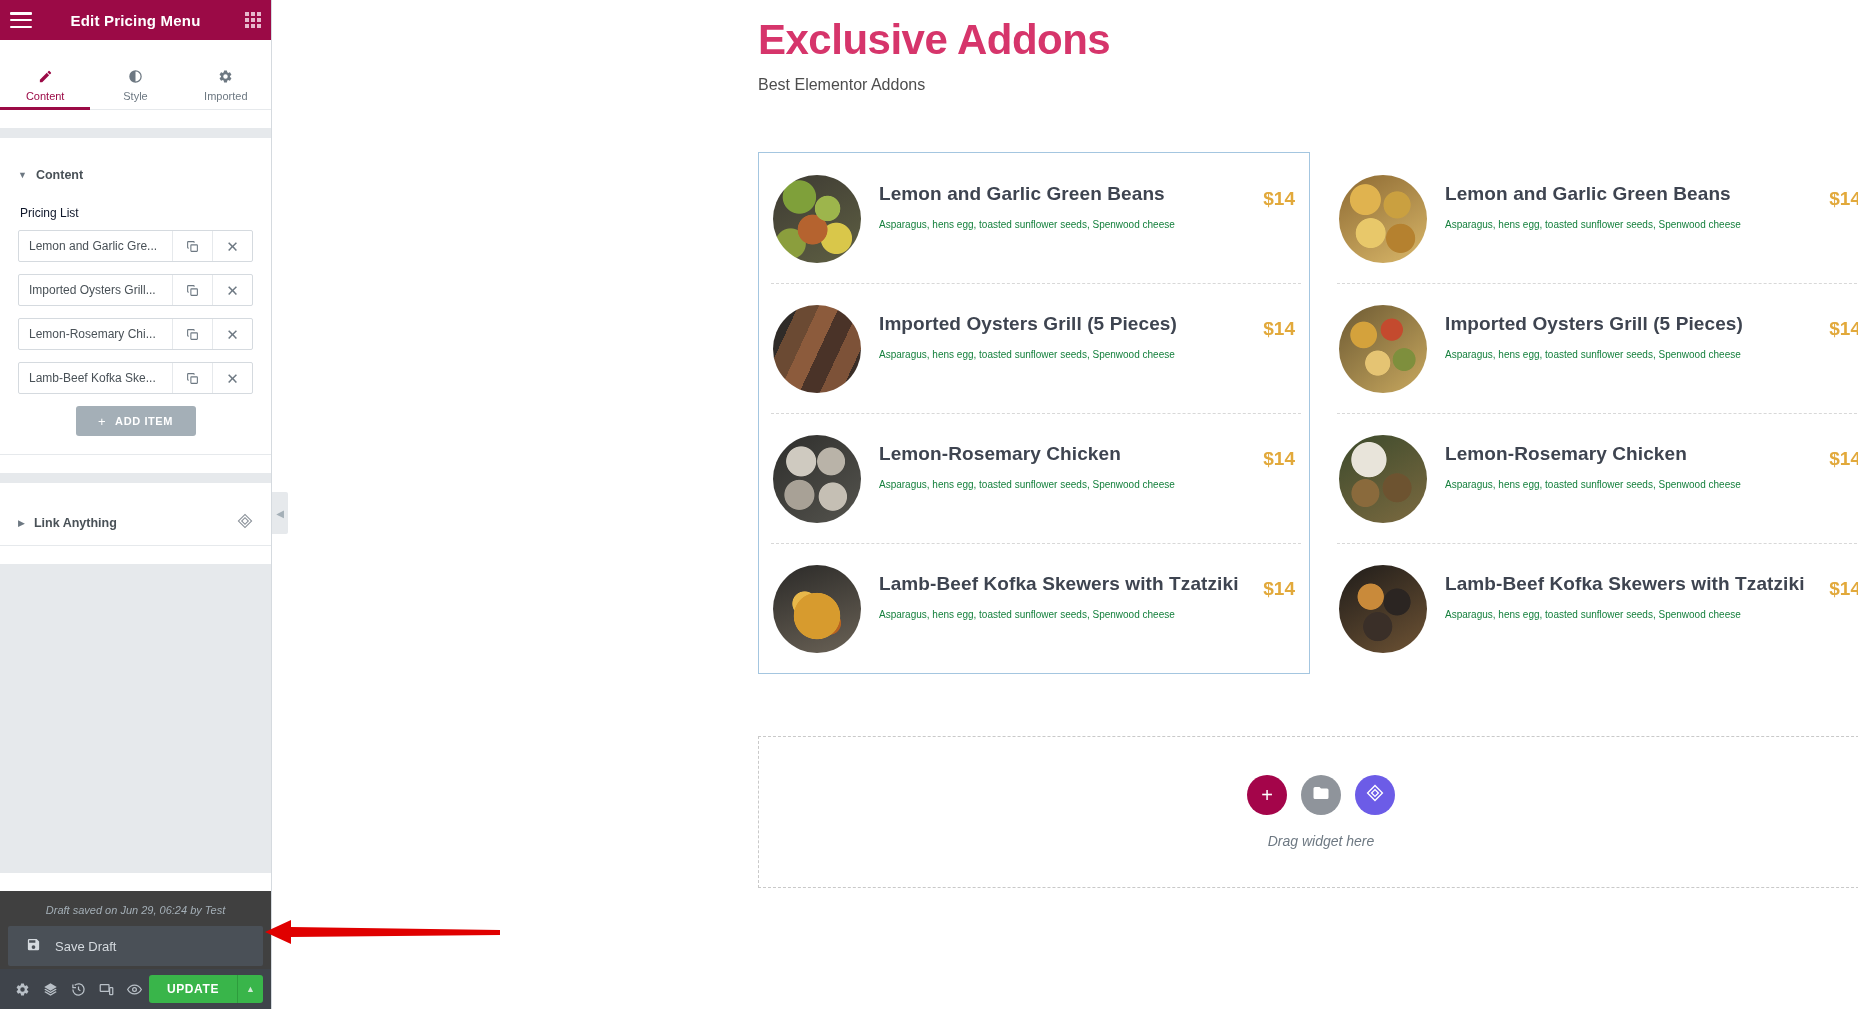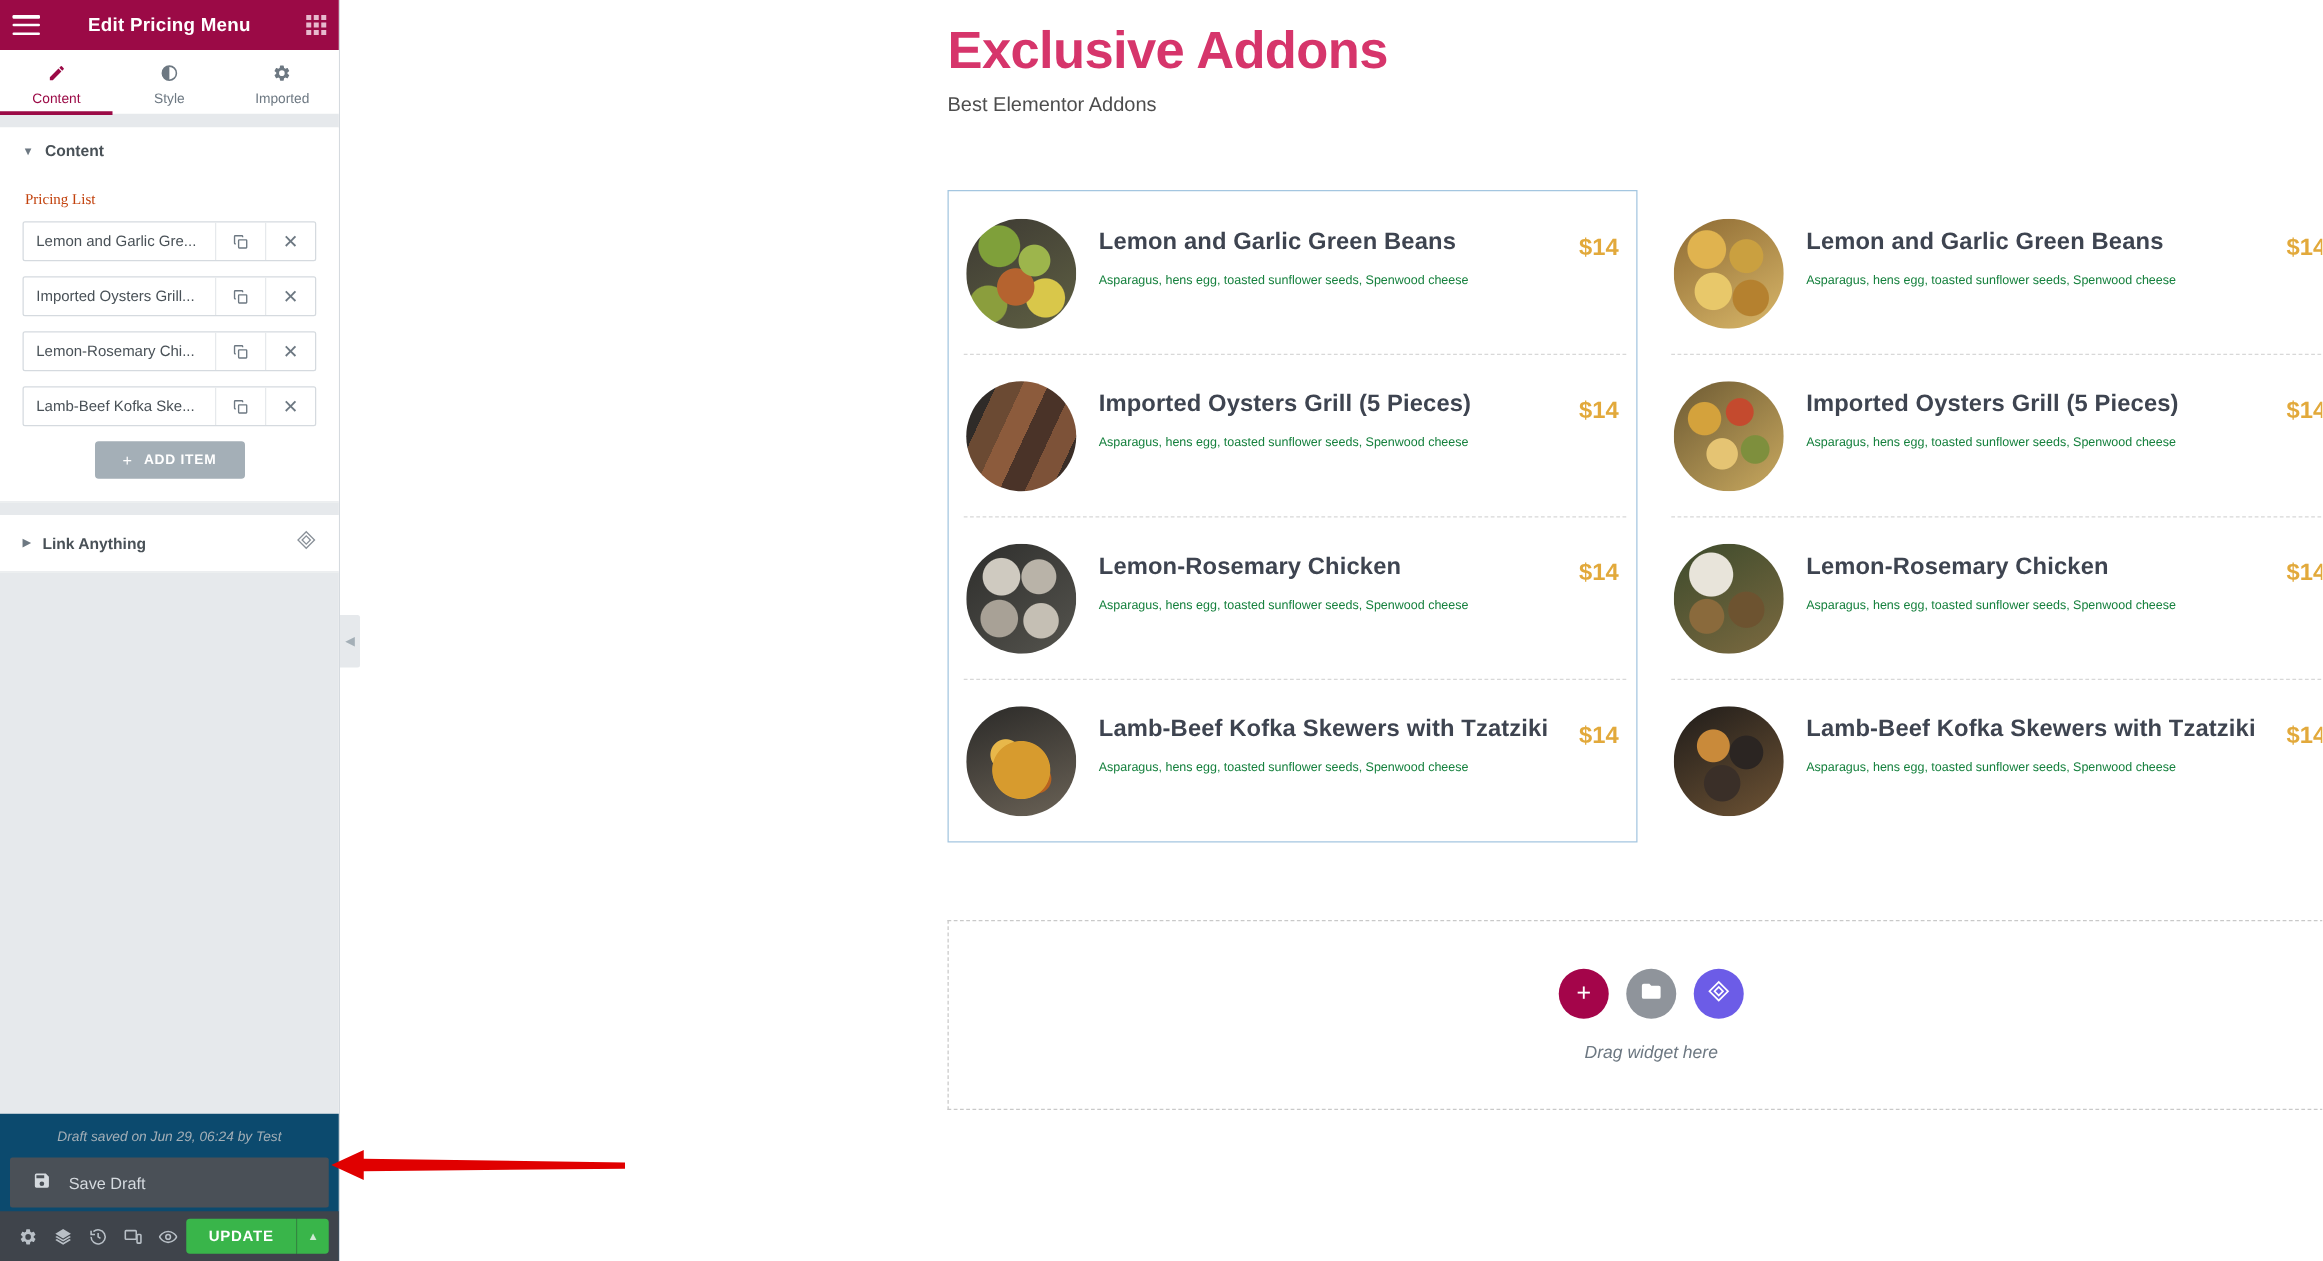--- a/index.html
+++ b/index.html
@@ -12,20 +12,21 @@
   .app { position: relative; width: 1858px; height: 1009px; display: flex; }
 
   
   .sidebar {
     width: 272px; height: 1009px;
     background: #ffffff;
     display: flex; flex-direction: column;
     position: relative;
     flex: 0 0 272px;
     border-right: 1px solid #d5dadf;
+    gap: 18px;
   }
   .sb-header {
     height: 40px; background: #9b0a46;
     display: flex; align-items: center; justify-content: space-between;
     padding: 0 10px; position: relative;
   }
   .sb-header .title {
     position: absolute; left: 0; right: 0; text-align: center;
     color: #ffffff; font-size: 15px; font-weight: bold; letter-spacing: .2px;
     pointer-events: none;
@@ -57,21 +58,21 @@
   }
   .section-head {
     display: flex; align-items: center; gap: 9px;
     padding: 12px 18px; cursor: pointer;
   }
   .section-head .caret { font-size: 9px; color: #6d7882; line-height: 1; }
   .section-head .lbl { font-size: 12.5px; font-weight: bold; color: #495157; }
   .section-head .right-ico { margin-left: auto; }
 
   .section-body { padding: 4px 18px 16px 18px; }
-  .field-label { font-size: 12px; color: #c2410c; margin: 8px 0 10px 2px; font-family: Liberation Serif, serif; }
+  .field-label { font-size: 12px; color: #0f172a; margin: 8px 0 10px 2px; }
 
   .repeater-row {
     display: flex; align-items: stretch; height: 32px;
     border: 1px solid #d5dadf; background: #fff; margin-bottom: 12px;
     border-radius: 2px;
   }
   .repeater-row .rtitle {
     flex: 1; display: flex; align-items: center; padding: 0 10px;
     font-size: 12px; color: #495157; white-space: nowrap; overflow: hidden;
   }
@@ -86,21 +87,21 @@
     display: flex; align-items: center; justify-content: center; gap: 9px;
     margin: 10px auto 2px auto; width: 120px; height: 30px;
     background: #a4afb7; color: #fff; border-radius: 3px;
     font-size: 11px; font-weight: bold; letter-spacing: .6px; cursor: pointer;
   }
   .add-item-btn .plus { font-size: 13px; font-weight: normal; }
 
   .sb-grow { flex: 1; background: #e6e9ec; }
 
   
-  .sb-foot { background: #0c4a6e; padding: 0; }
+  .sb-foot { background: #404040; padding: 0; }
   .draft-note {
     text-align: center; color: #a4afb7; font-size: 11px;
     font-style: italic; padding: 13px 0 10px 0;
   }
   .foot-btn {
     display: flex; align-items: center; gap: 14px;
     padding: 11px 18px; color: #d5dadf; font-size: 13px;
     background: #4a5057; cursor: pointer; margin: 0 8px 3px 8px;
     border-radius: 2px;
   }

